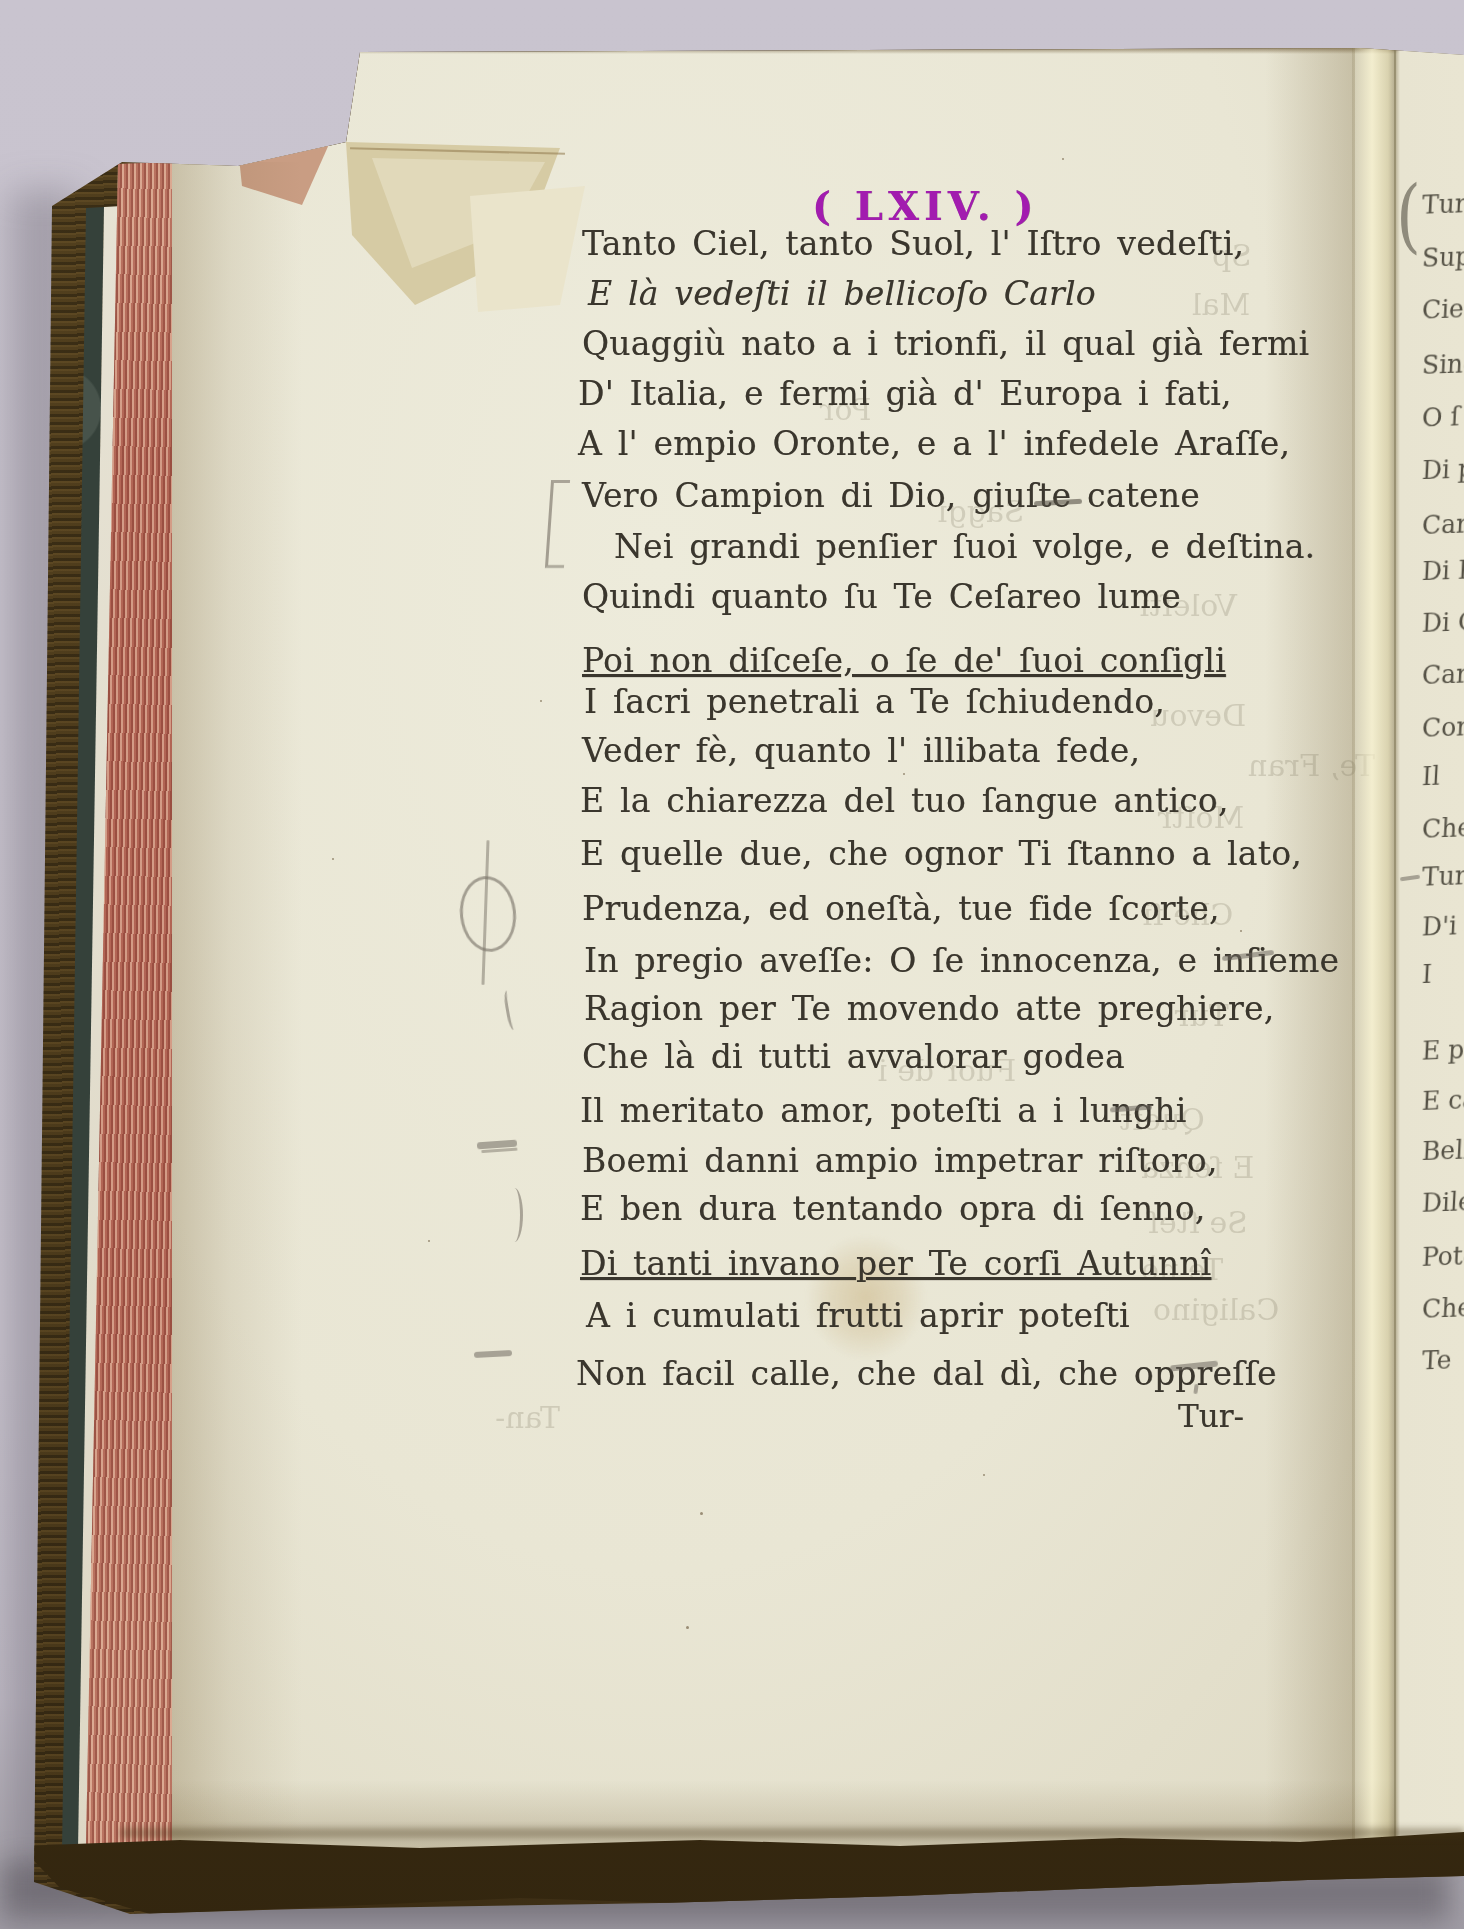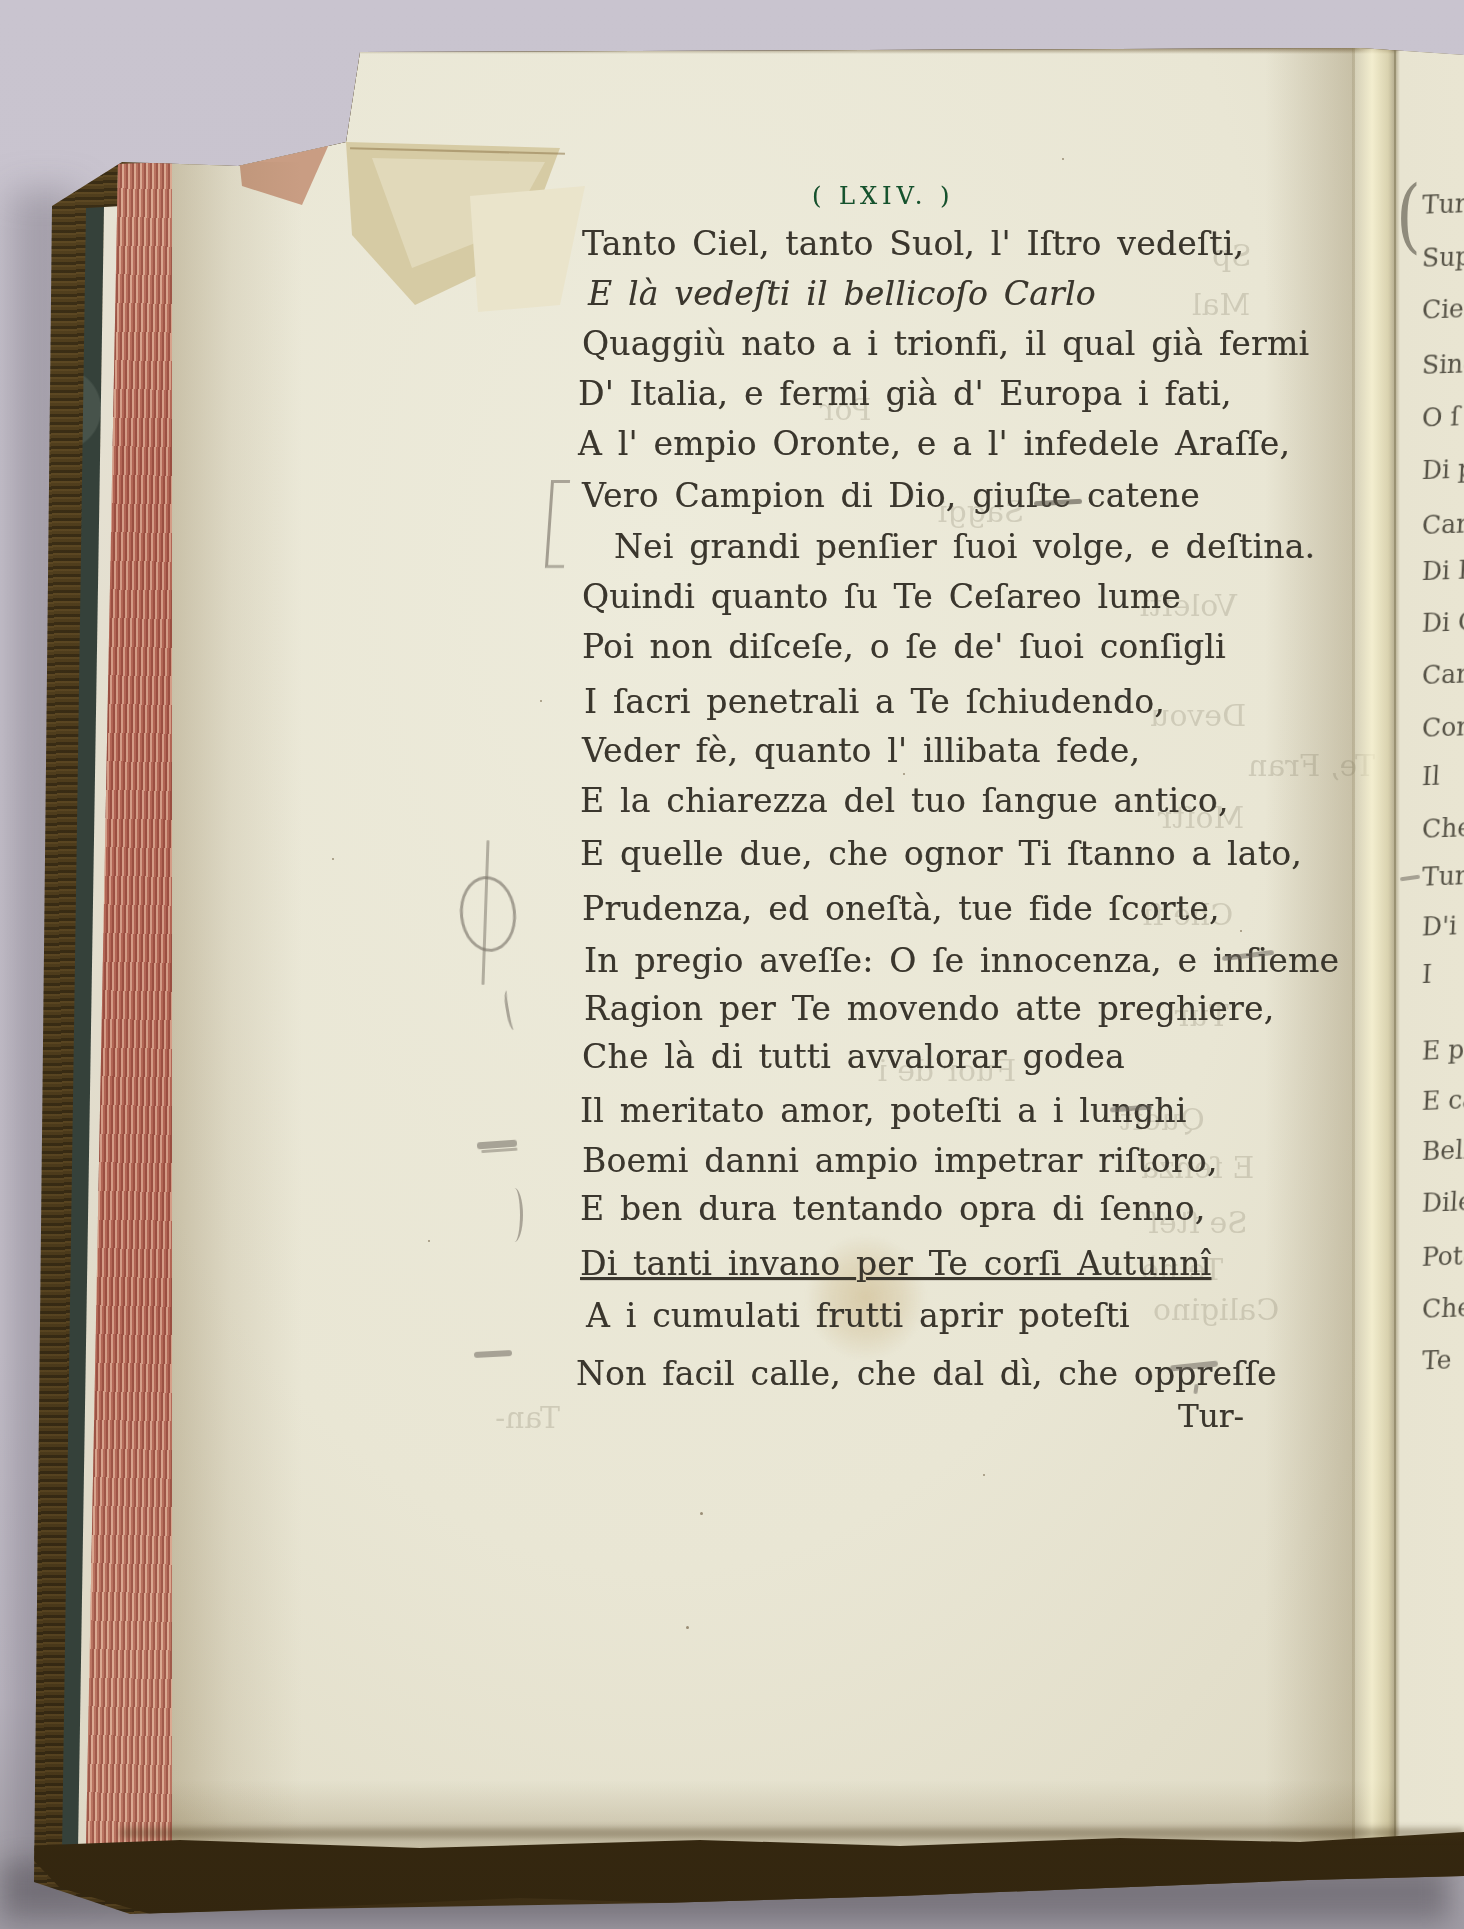--- a/index.html
+++ b/index.html
@@ -2,22 +2,22 @@
 <html><head>
 <meta charset="utf-8">
 <style>
   html,body{margin:0;padding:0;background:#c8c3ce;}
   #scene{position:relative;width:1464px;height:1929px;overflow:hidden;
          font-family:"DejaVu Serif","Liberation Serif",serif;}
   .abs{position:absolute;}
   .verse{position:absolute;font-size:33px;color:#3a362d;letter-spacing:0.2px;
          word-spacing:5px;white-space:nowrap;
          text-shadow:0.3px 0.3px 0.6px rgba(56,52,44,.45);}
-  .header{position:absolute;font-size:24px;letter-spacing:5px;color:#14532d;white-space:nowrap;
-          text-shadow:0.3px 0.3px 0.6px rgba(56,52,44,.45);}
+  .header{position:absolute;font-size:40px;letter-spacing:5px;color:#a21caf;white-space:nowrap;
+          text-shadow:0.3px 0.3px 0.6px rgba(56,52,44,.45);font-weight:bold;}
   .catchword{position:absolute;font-size:31px;color:#3a362d;white-space:nowrap;
           text-shadow:0.3px 0.3px 0.6px rgba(56,52,44,.45);}
   .frag{position:absolute;font-size:25px;color:rgba(60,56,46,.85);white-space:nowrap;
         transform:rotate(-2deg) skewX(-5deg);filter:blur(.2px);}
   .ghost{position:absolute;color:rgba(104,97,74,1);opacity:.20;transform:scaleX(-1);
          filter:blur(.6px);white-space:nowrap;font-size:30px;}
   .pencil{position:absolute;background:rgba(112,106,96,.55);border-radius:3px;filter:blur(.4px);}
   .speck{position:absolute;background:rgba(90,70,40,.55);border-radius:50%;}
 </style>
 </head>
@@ -107,21 +107,21 @@
       <div class="header" style="left:812px;top:182px;">( LXIV. )</div>
       <div class="catchword" style="left:1178px;top:1398px;">Tur-</div>
     <div class="verse" style="left: 582px; top: 224px;">Tanto Ciel, tanto Suol, l' Iſtro vedeſti,</div>
         <div class="verse" style="left: 588px; top: 274px; font-style: italic;">E là vedeſti il bellicoſo Carlo</div>
         <div class="verse" style="left: 582px; top: 324px;">Quaggiù nato a i trionfi, il qual già fermi</div>
         <div class="verse" style="left: 578px; top: 374px;">D' Italia, e fermi già d' Europa i fati,</div>
         <div class="verse" style="left: 578px; top: 424px;">A l' empio Oronte, e a l' infedele Araſſe,</div>
         <div class="verse" style="left: 582px; top: 476px;">Vero Campion di Dio, giuſte catene</div>
         <div class="verse" style="left: 580px; top: 527px; margin-left: 34px;">Nei grandi penſier ſuoi volge, e deſtina.</div>
         <div class="verse" style="left: 582px; top: 577px;">Quindi quanto ſu Te Ceſareo lume</div>
-        <div class="verse" style="left: 582px; top: 627px;">Poi non diſceſe, o ſe de' ſuoi conſigli</div>
+        <div class="verse" style="left: 582px; top: 641px; text-decoration: underline;">Poi non diſceſe, o ſe de' ſuoi conſigli</div>
         <div class="verse" style="left: 584px; top: 682px;">I ſacri penetrali a Te ſchiudendo,</div>
         <div class="verse" style="left: 582px; top: 731px;">Veder fè, quanto l' illibata fede,</div>
         <div class="verse" style="left: 580px; top: 781px;">E la chiarezza del tuo ſangue antico,</div>
         <div class="verse" style="left: 580px; top: 834px;">E quelle due, che ognor Ti ſtanno a lato,</div>
         <div class="verse" style="left: 582px; top: 889px;">Prudenza, ed oneſtà, tue fide ſcorte,</div>
         <div class="verse" style="left: 584px; top: 941px;">In pregio aveſſe: O ſe innocenza, e inſieme</div>
         <div class="verse" style="left: 584px; top: 989px;">Ragion per Te movendo atte preghiere,</div>
         <div class="verse" style="left: 582px; top: 1037px;">Che là di tutti avvalorar godea</div>
         <div class="verse" style="left: 580px; top: 1091px;">Il meritato amor, poteſti a i lunghi</div>
         <div class="verse" style="left: 582px; top: 1141px;">Boemi danni ampio impetrar riſtoro,</div>

